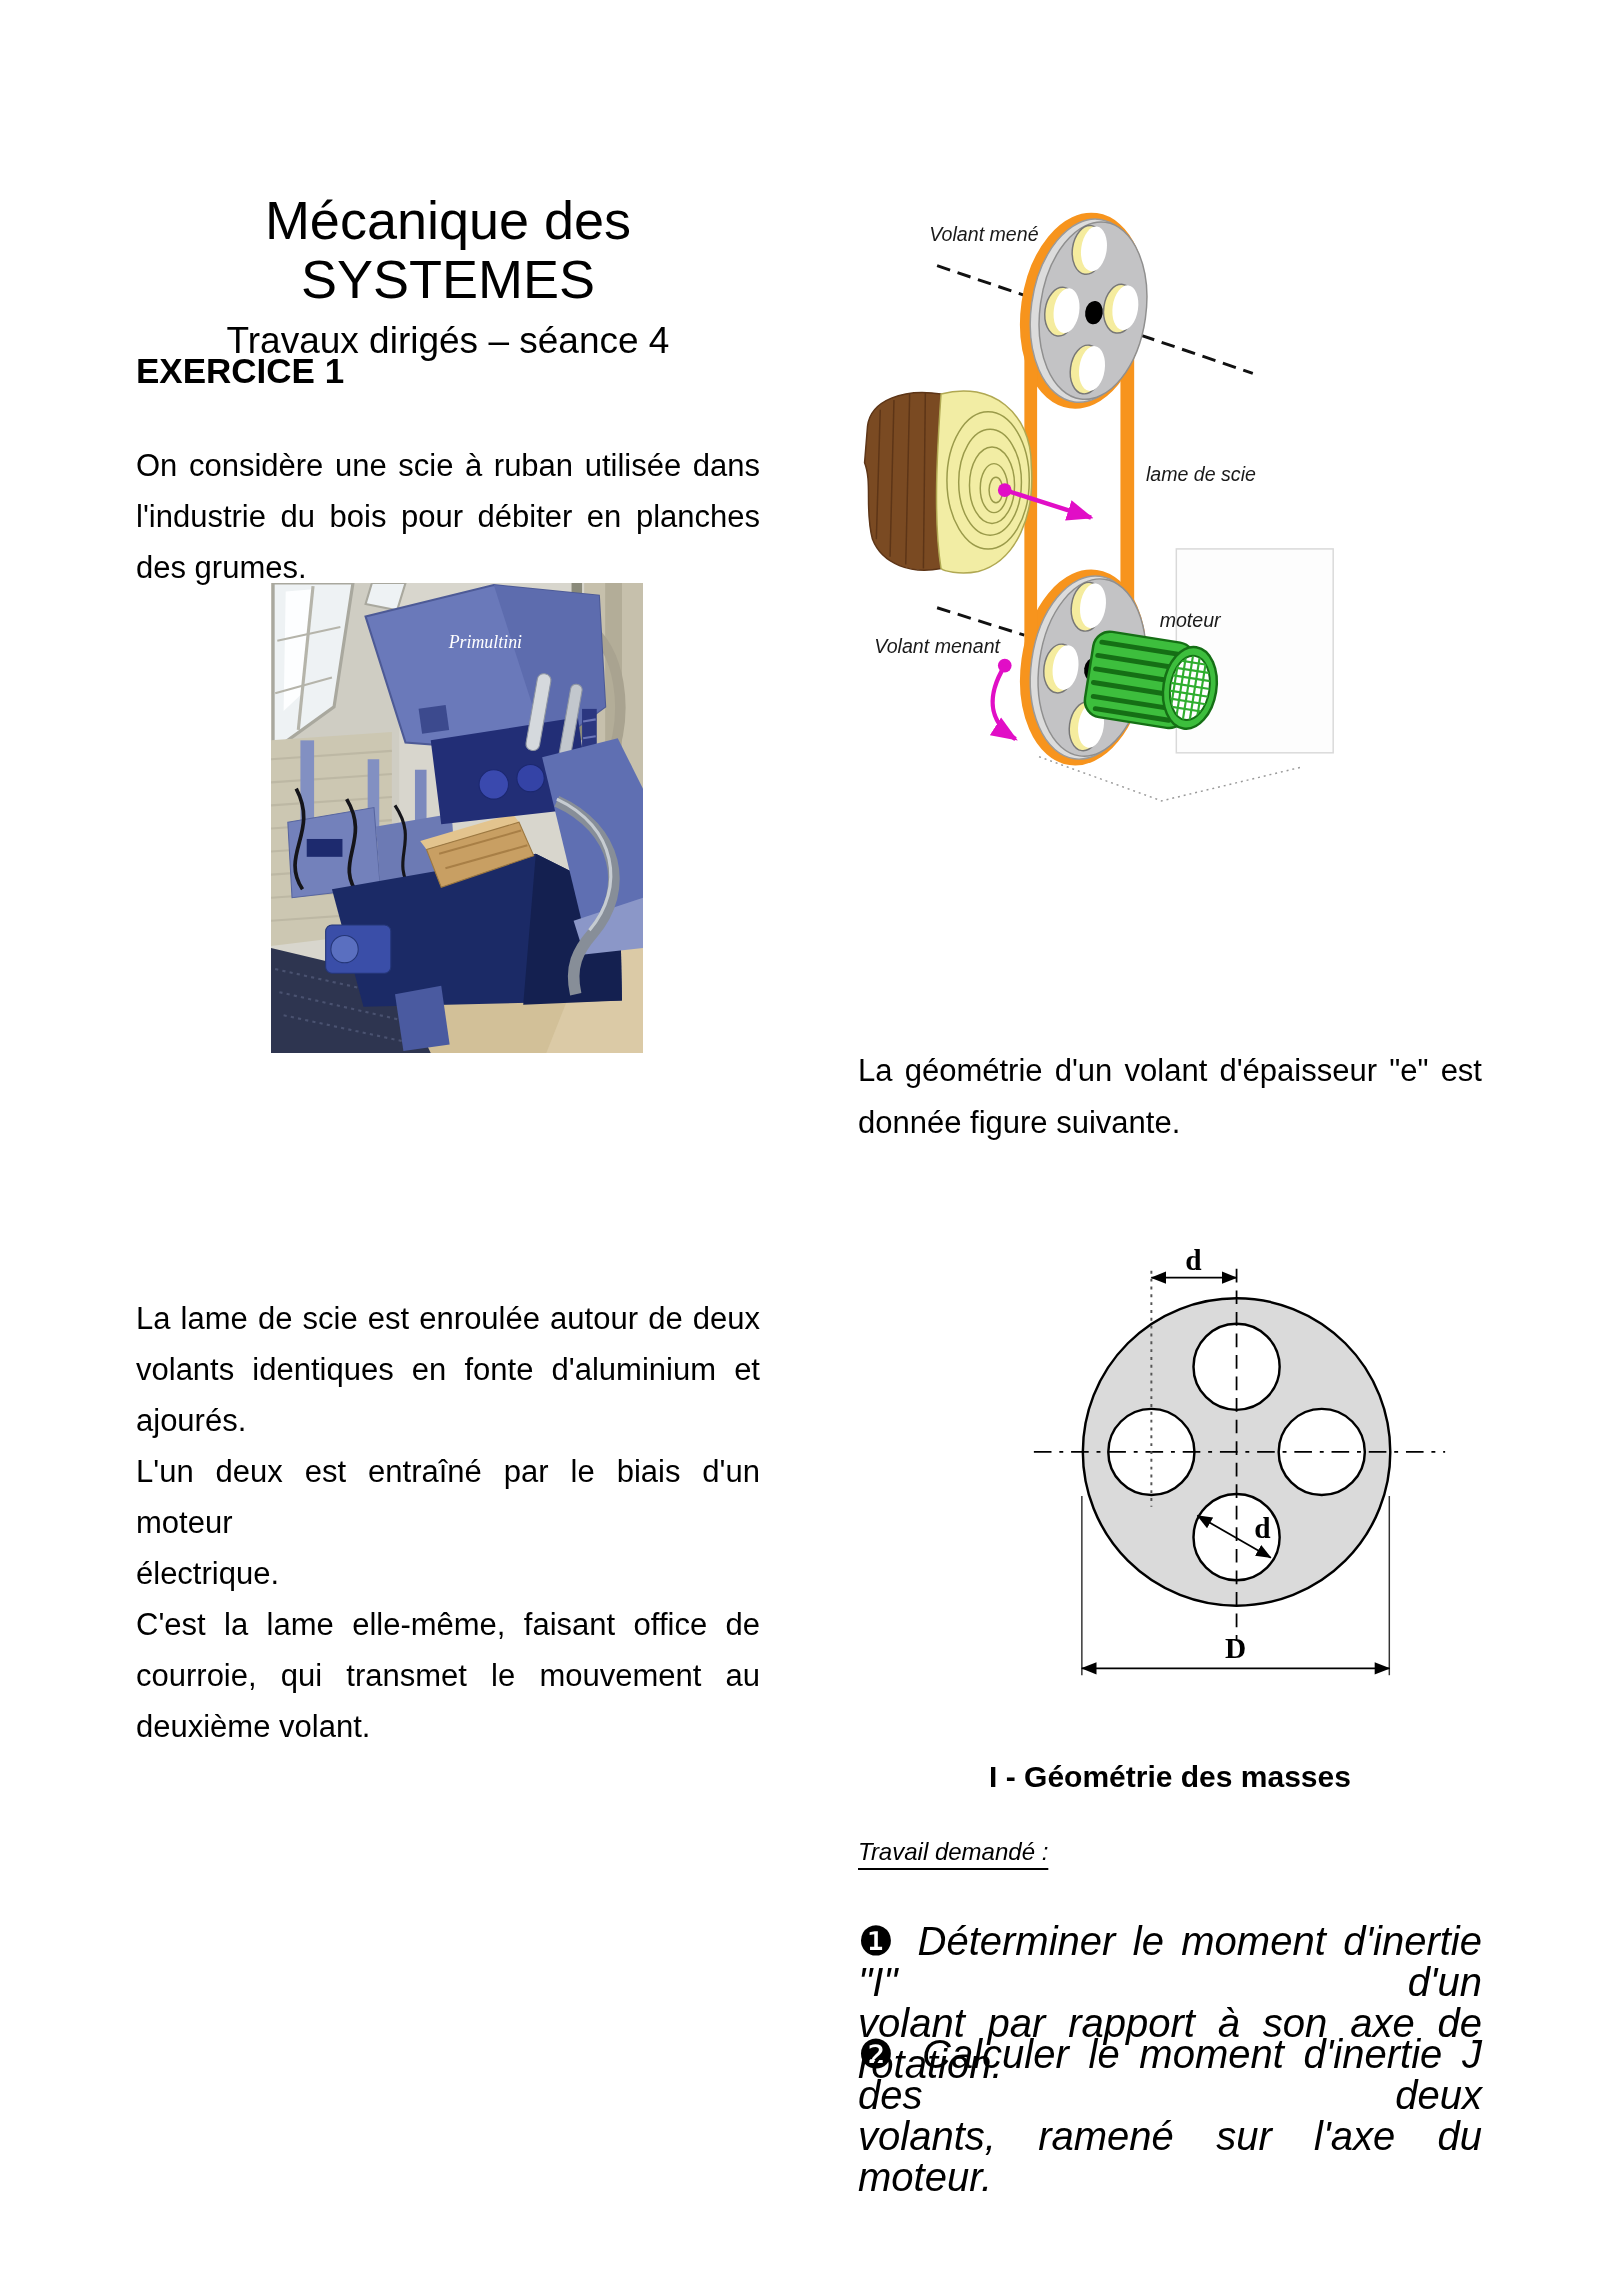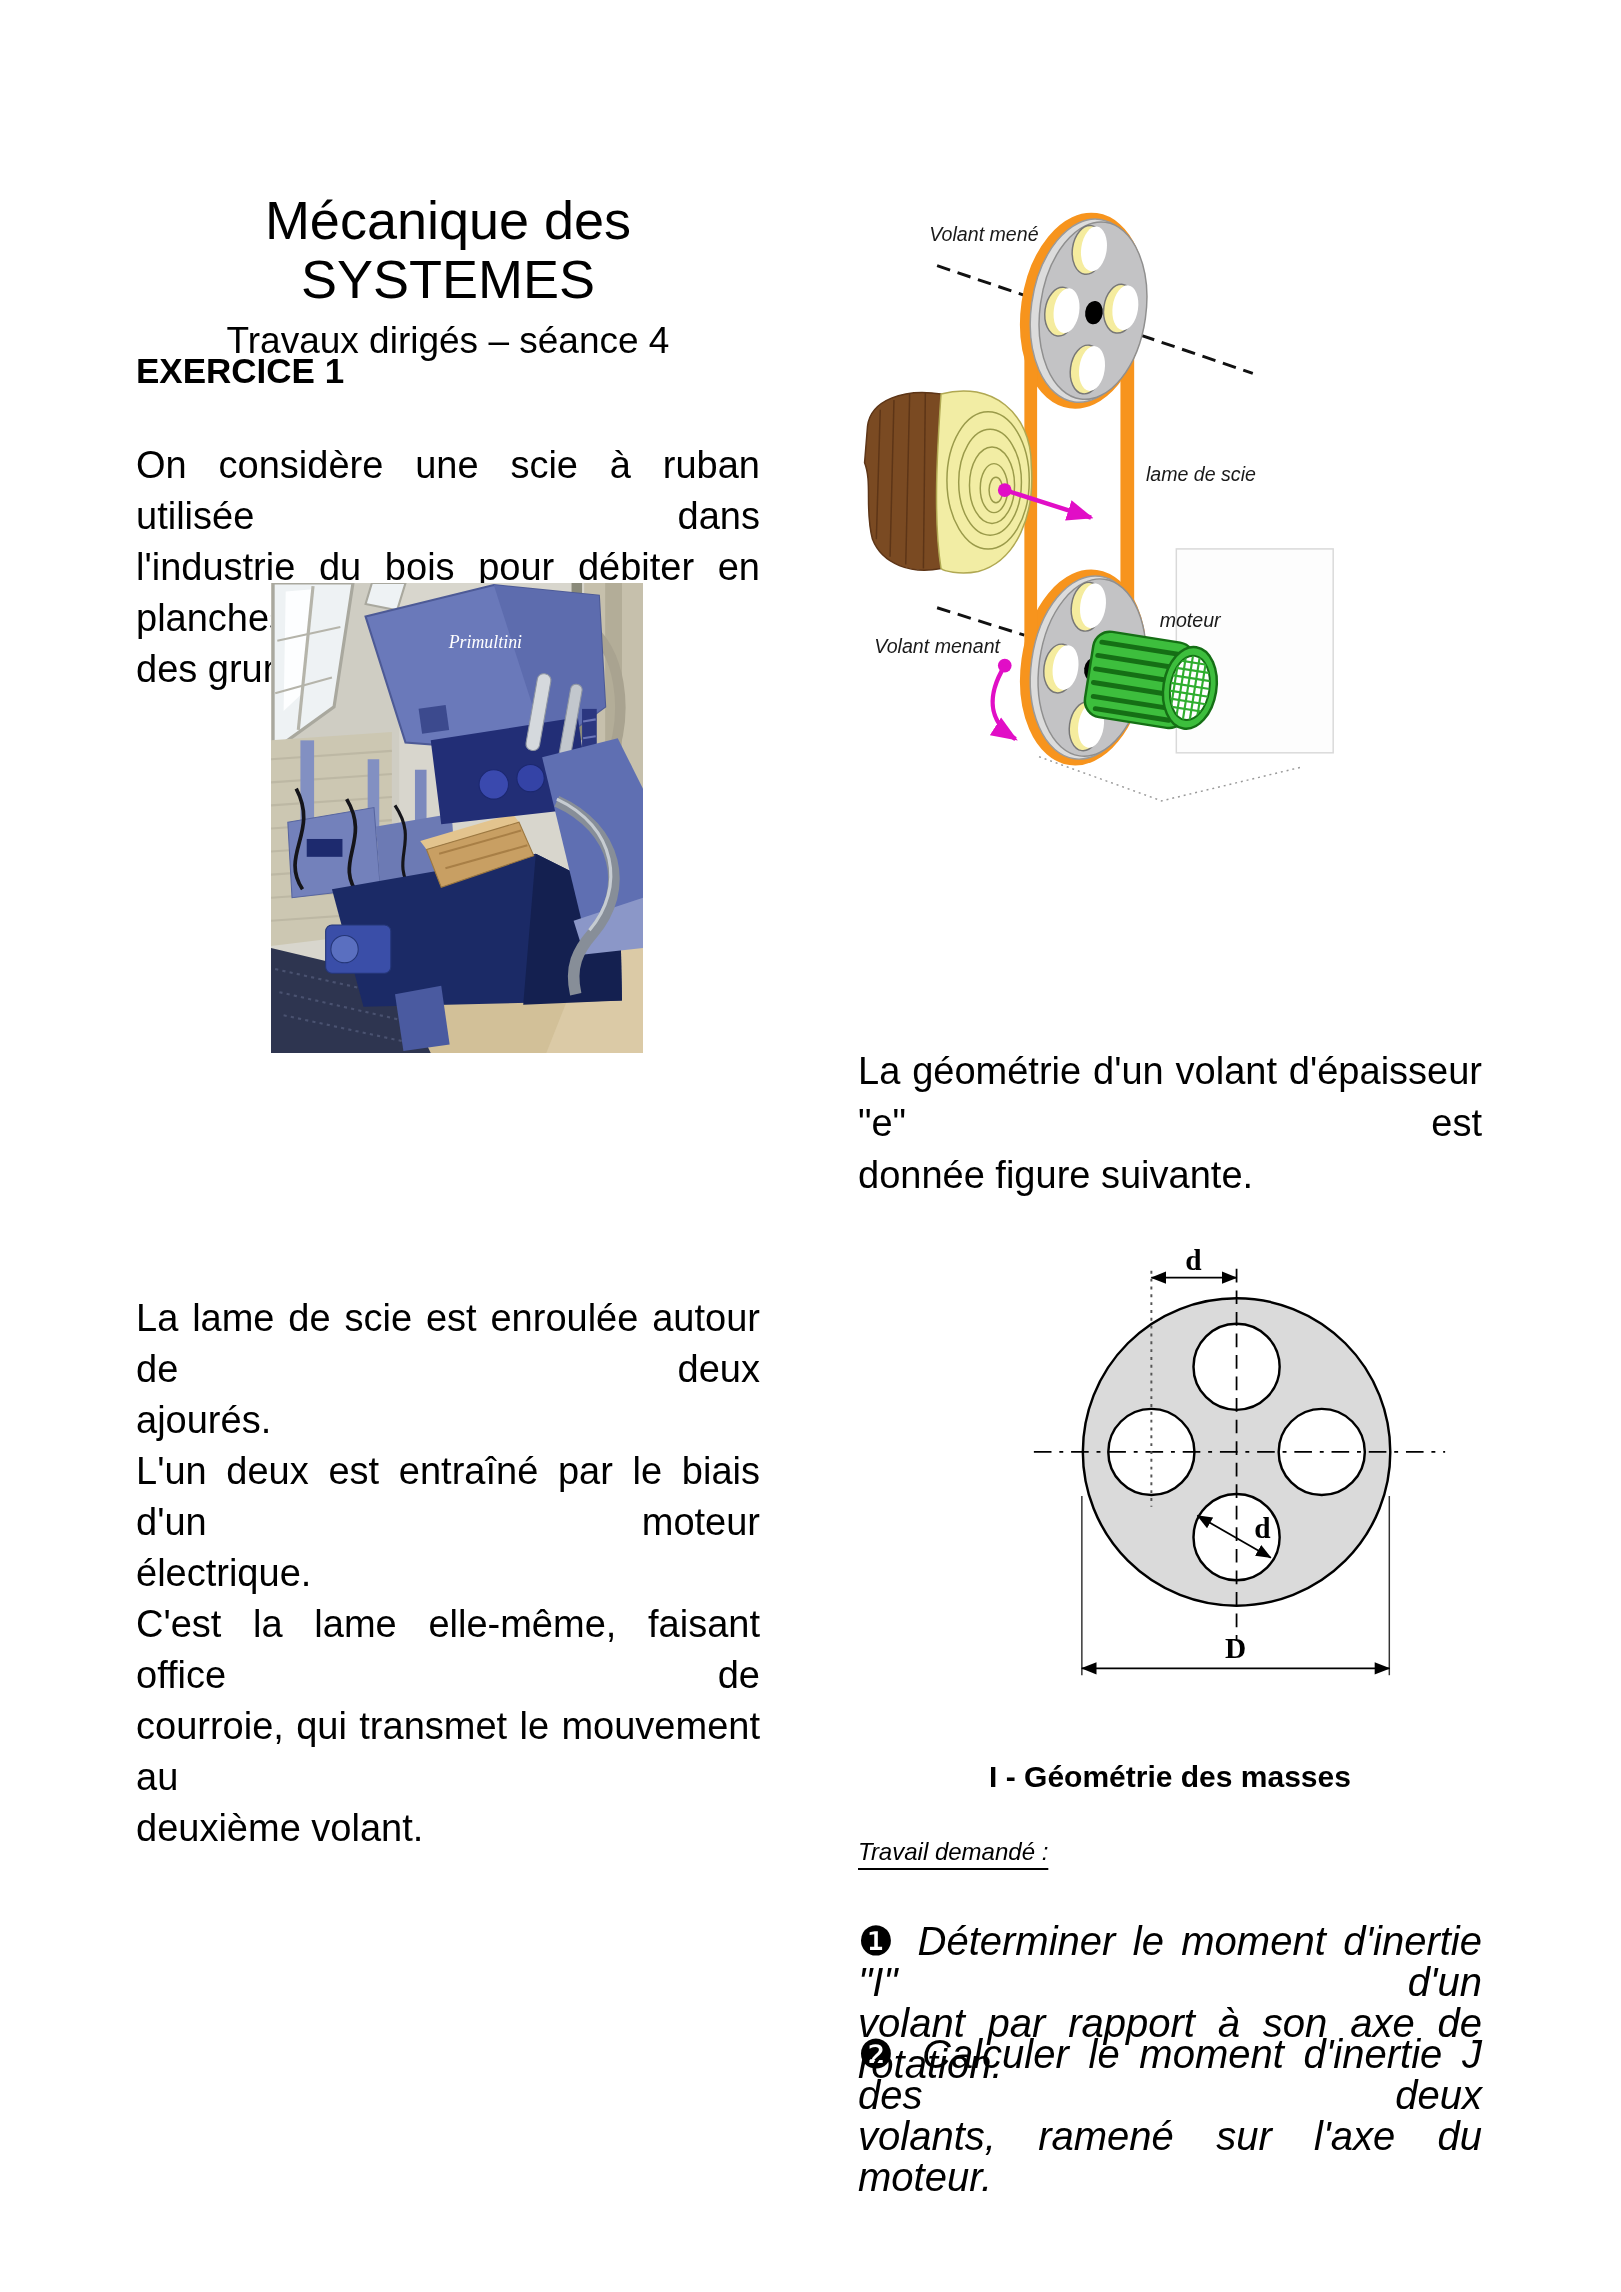--- a/index.html
+++ b/index.html
@@ -6,21 +6,21 @@
   body{
     width:1621px;height:2293px;background:#ffffff;position:relative;overflow:hidden;
     font-family:"Liberation Sans", sans-serif;color:#000;
   }
   .abs{position:absolute;}
   
   .title-block{left:136px;top:191px;width:624px;text-align:center;}
   .doc-title{font-size:54px;line-height:59px;font-weight:400;}
   .doc-subtitle{font-size:37px;line-height:43px;margin-top:9.8px;font-weight:400;}
   .exo-head{left:136px;top:351px;font-size:35px;font-weight:bold;}
-  .body-text{font-size:38px;line-height:51px;}
+  .body-text{font-size:31px;line-height:51px;}
   .intro{left:136px;top:440px;width:624px;}
   .descr{left:136px;top:1293px;width:624px;}
   .geonote{left:858px;top:1045px;width:624px;line-height:52px;}
   .tline{text-align:justify;text-align-last:justify;}
   .tlast{text-align-last:left;}
   .section-head{left:858px;top:1760px;width:624px;text-align:center;font-size:30px;font-weight:bold;}
   .section-head span{text-decoration-thickness:2.5px;text-underline-offset:6.9px;}
   .work-label{left:858px;top:1838px;font-size:24px;font-style:italic;}
   .work-label span{text-decoration:underline;text-decoration-thickness:2px;text-underline-offset:7.8px;}
   .task{width:624px;font-size:40px;line-height:41px;font-style:italic;
@@ -294,20 +294,21 @@
 
   <line x1="64" y1="287" x2="64" y2="470" stroke="#333" stroke-width="1.5"></line>
   <line x1="378" y1="287" x2="378" y2="470" stroke="#333" stroke-width="1.5"></line>
   <line x1="64" y1="463" x2="378" y2="463" stroke="#000" stroke-width="1.8" marker-start="url(#fa)" marker-end="url(#fa)"></line>
   <text x="221" y="452" text-anchor="middle" font-size="30" font-weight="bold" font-family="Liberation Serif, serif">D</text>
 </svg>
 </div>
 
 <div class="abs descr body-text">
     <div class="tline">La lame de scie est enroulée autour de deux</div>
+    <div class="tline">volants identiques en fonte d'aluminium et</div>
     <div class="tline tlast">ajourés.</div>
     <div class="tline">L'un deux est entraîné par le biais d'un moteur</div>
     <div class="tline tlast">électrique.</div>
     <div class="tline">C'est la lame elle-même, faisant office de</div>
     <div class="tline">courroie, qui transmet le mouvement au</div>
     <div class="tline tlast">deuxième volant.</div>
   </div>
 
 <div class="abs section-head">
   <span>I - Géométrie des masses</span>

